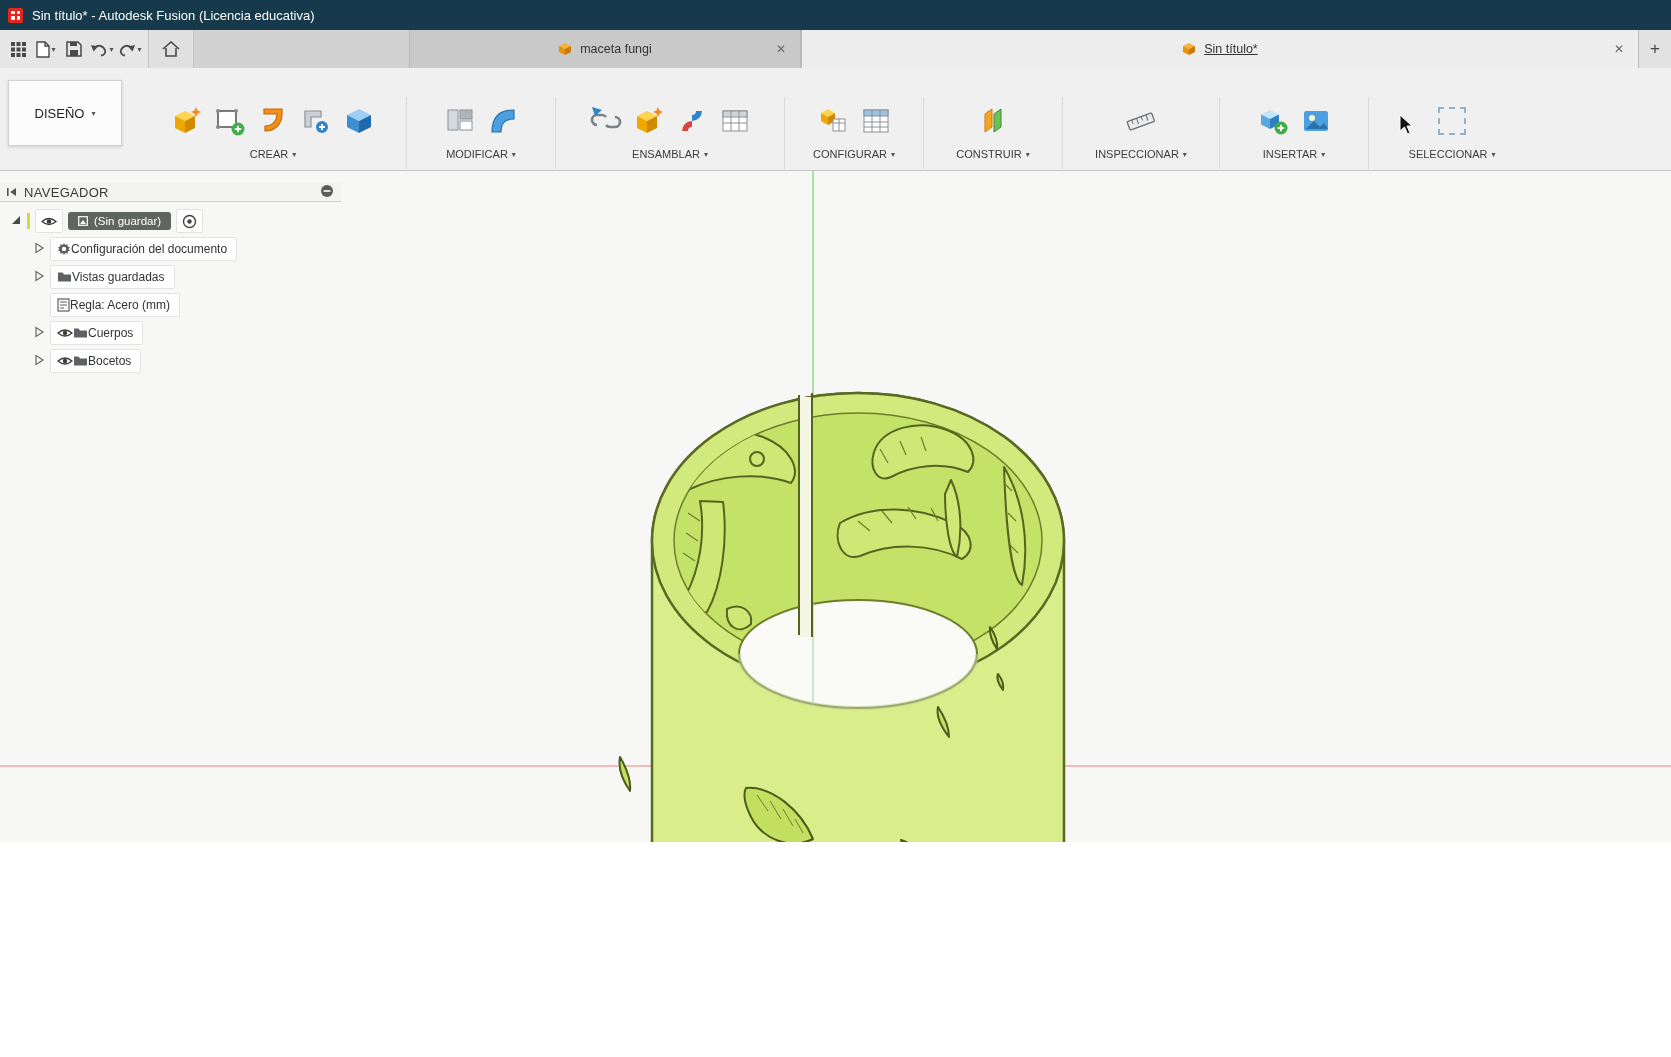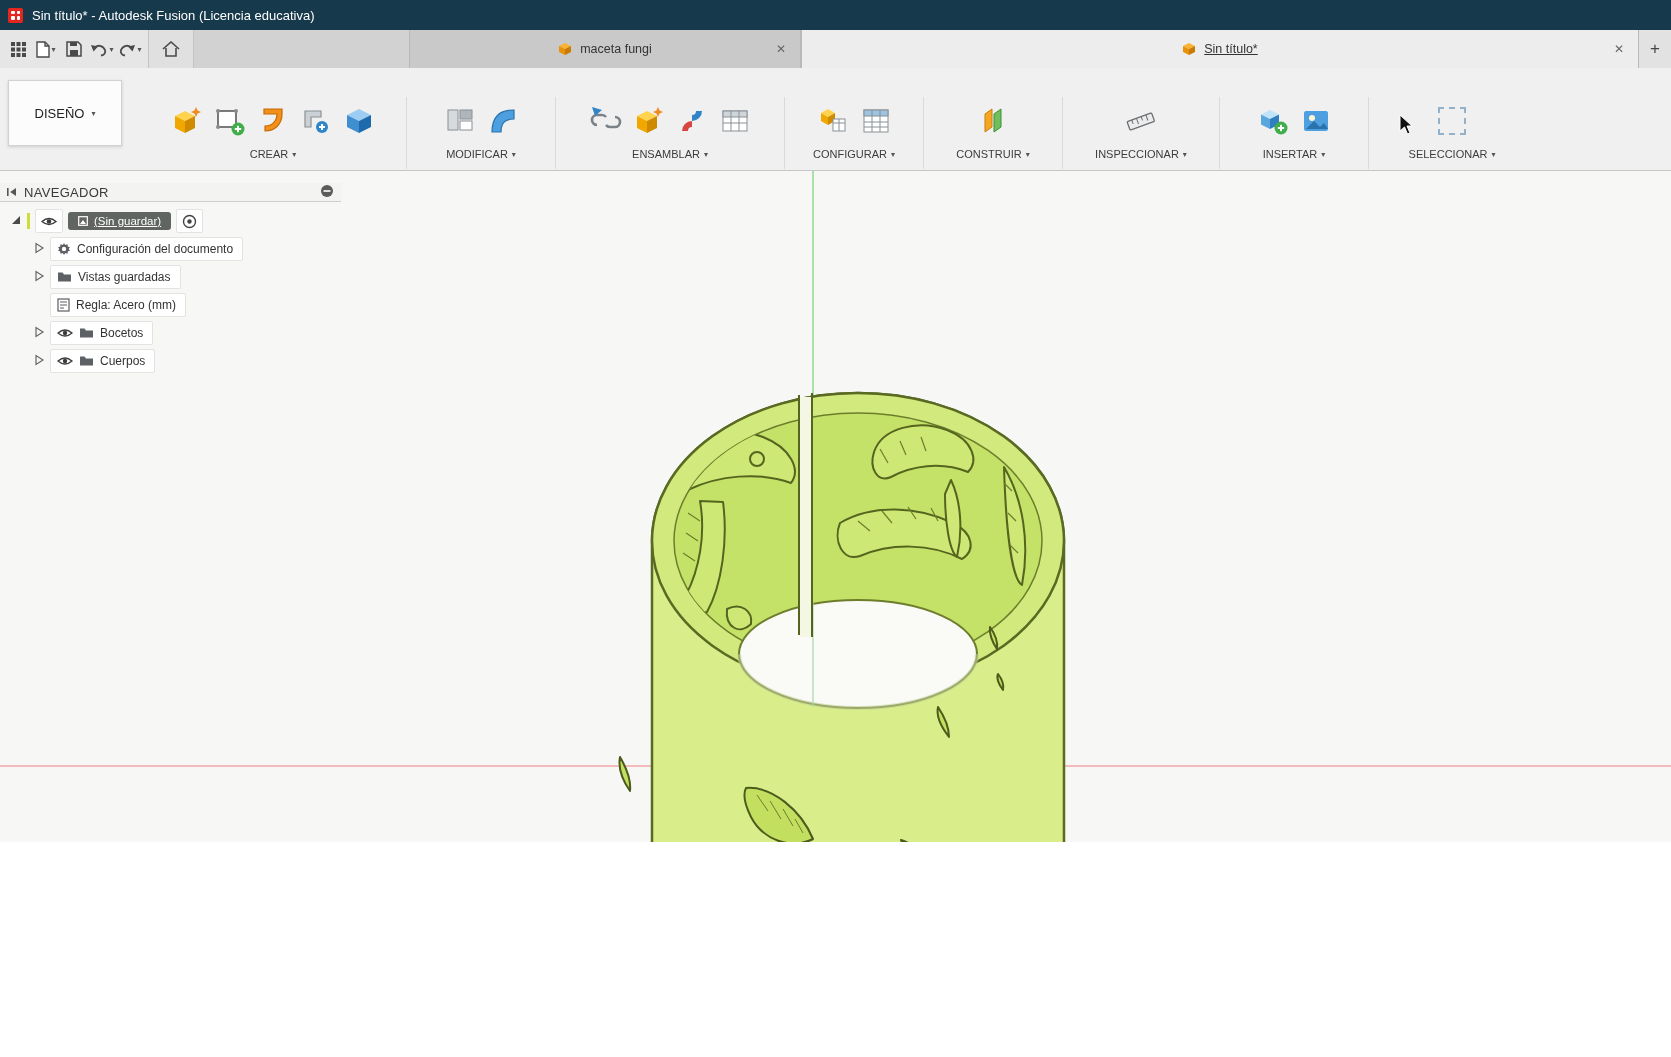--- a/index.html
+++ b/index.html
@@ -56,24 +56,24 @@
   
   .nav-panel{position:absolute;top:12px;left:0;width:341px;}
   .nav-header{height:18px;background:rgba(243,243,242,.97);border-bottom:1px solid #cfcfcf;display:flex;align-items:center;gap:7px;
     padding:0 7px;font-size:13px;color:#3a3a3a;letter-spacing:.3px;}
   .nav-header .sp{flex:1}
   .nav-tree{display:flex;flex-direction:column;gap:4px;margin-top:7px;}
   .nav-row{display:flex;align-items:center;gap:5px;height:24px;cursor:pointer;}
   .r-root{padding-left:10px}
   .r-child{padding-left:33px}
   .r-grand{padding-left:50px}
-  .chip{display:inline-flex;align-items:center;gap:6px;background:#fff;border:1px solid #e3e3e1;border-radius:2px;
+  .chip{display:inline-flex;align-items:center;background:#fff;border:1px solid #e3e3e1;border-radius:2px;
     padding:2px 9px 2px 6px;font-size:12px;color:#333;height:18px;}
   .chip.icon-only{padding:2px 5px;}
-  .pill{display:inline-flex;align-items:center;gap:6px;background:#616562;color:#fff;border-radius:3px;padding:3px 10px;font-size:11.5px;text-decoration:underline;}
+  .pill{display:inline-flex;align-items:center;gap:6px;background:#616562;color:#fff;border-radius:3px;padding:3px 10px;font-size:11.5px;}
   .ybar{width:3px;height:16px;background:#cfdd3a;}
 
   
   .comments{position:absolute;left:0;top:874px;width:341px;height:26px;background:rgba(243,243,242,.97);
     border-top:1px solid #cfcfcf;display:flex;align-items:center;gap:7px;padding:0 7px;box-sizing:border-box;font-size:11px;color:#3a3a3a;letter-spacing:.3px;}
   .comments .sp{flex:1}
   .viewbar{position:absolute;left:772px;top:877px;display:flex;align-items:flex-start;gap:5px;}
   .vb-item{width:25px;height:25px;display:flex;align-items:center;justify-content:center;border-radius:2px;cursor:pointer;}
   .vb-item.sel{background:#cfe6f7;border:1px solid #8cc0e8;}
   .vb-caret{font-size:7px;color:#555;margin:4px 0 0 -2px;}
@@ -550,37 +550,37 @@
                 <polygon points="3,1.5 3,10.5 10,6" fill="none" stroke="#666" stroke-width="1.2"></polygon>
               </svg></span>
           <span class="chip">
             <svg width="16" height="12" viewBox="0 0 16 12">
                 <path d="M1 6 Q8 0 15 6 Q8 12 1 6 Z" fill="none" stroke="#3c3c3c" stroke-width="1.3"></path>
                 <circle cx="8" cy="6" r="2.2" fill="#3c3c3c"></circle>
               </svg>
             <svg width="15" height="12" viewBox="0 0 15 12">
                 <path d="M1 1.5 h4.5 l1.5 2 H14 v7 H1 Z" fill="#5d6166"></path>
               </svg>
-            <span>Bocetos</span>
+            <span>Cuerpos</span>
           </span>
         </div>
 
         <div class="nav-row r-child">
           <span><svg width="12" height="12" viewBox="0 0 12 12">
                 <polygon points="3,1.5 3,10.5 10,6" fill="none" stroke="#666" stroke-width="1.2"></polygon>
               </svg></span>
           <span class="chip">
             <svg width="16" height="12" viewBox="0 0 16 12">
                 <path d="M1 6 Q8 0 15 6 Q8 12 1 6 Z" fill="none" stroke="#3c3c3c" stroke-width="1.3"></path>
                 <circle cx="8" cy="6" r="2.2" fill="#3c3c3c"></circle>
               </svg>
             <svg width="15" height="12" viewBox="0 0 15 12">
                 <path d="M1 1.5 h4.5 l1.5 2 H14 v7 H1 Z" fill="#5d6166"></path>
               </svg>
-            <span>Cuerpos</span>
+            <span>Bocetos</span>
           </span>
         </div>
       </div>
     </div>
 
     <div class="comments">
       <span><svg width="10" height="10" viewBox="0 0 10 10">
             <rect x="0" y="1" width="1.6" height="8" fill="#555"></rect>
             <polygon points="9,1 9,9 3.2,5" fill="#555"></polygon>
           </svg></span>

